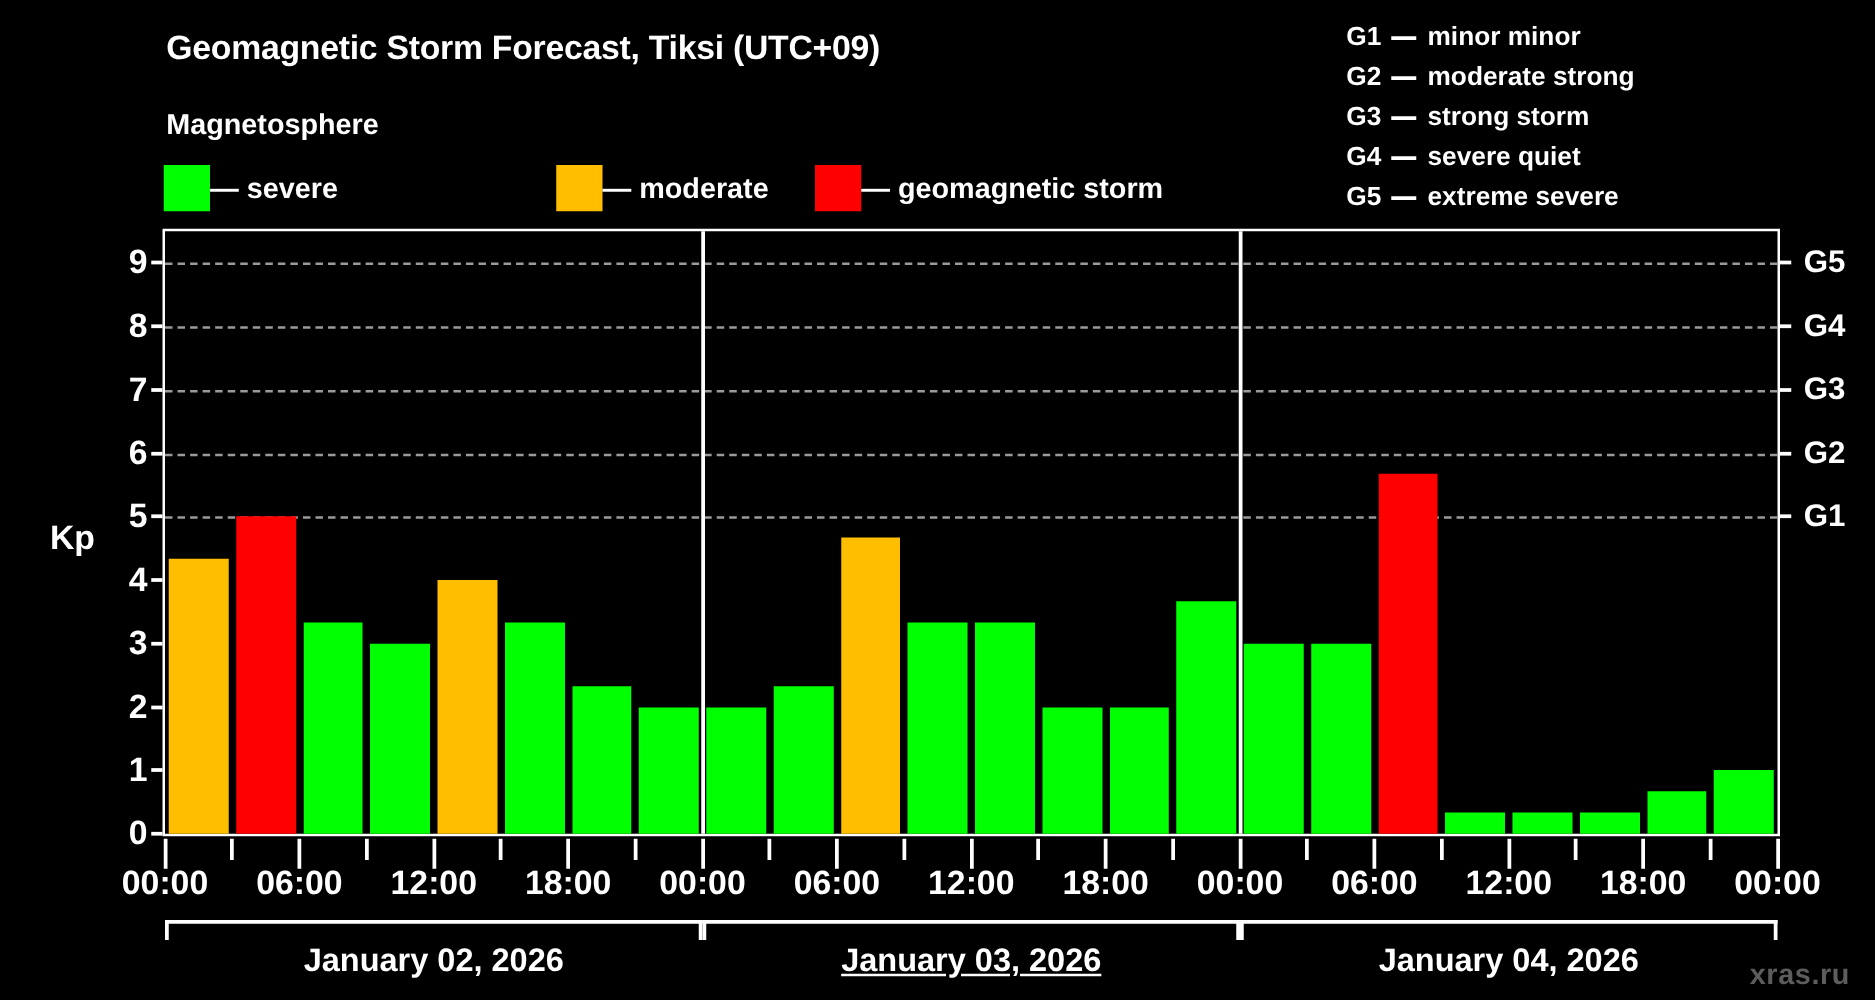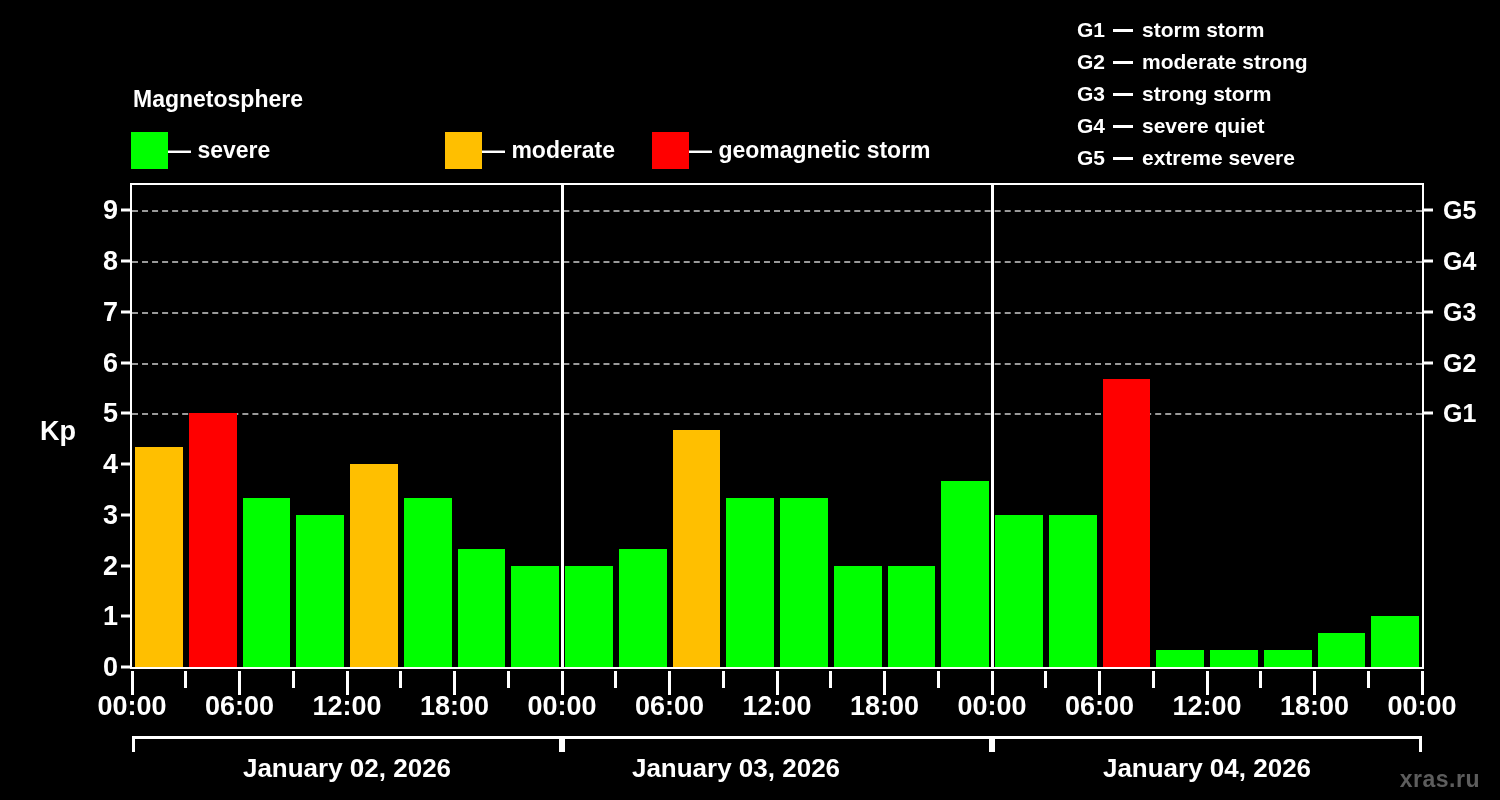--- a/index.html
+++ b/index.html
@@ -112,20 +112,21 @@
     position:absolute; right:20px; top:766px;
     font-size:23px; font-weight:bold; color:#5d5d5d;
     letter-spacing:0.5px;
   }
 </style>
 </head>
 <body>
 
 <div id="root">
 
+  <div class="title">Geomagnetic Storm Forecast, Tiksi (UTC+09)</div>
   <div class="subtitle">Magnetosphere</div>
 
   <div class="legend" id="legend">
       <div class="legend-item" style="left: 0px;">
         <span class="sw" style="background: rgb(0, 255, 0);"></span>
         <span class="legend-text">— severe</span>
       </div>
       <div class="legend-item" style="left: 314px;">
         <span class="sw" style="background: rgb(255, 191, 0);"></span>
         <span class="legend-text">— moderate</span>
@@ -133,21 +134,21 @@
       <div class="legend-item" style="left: 483px; padding-left: 38px;">
         <span class="sw" style="background: rgb(255, 0, 0);"></span>
         <span class="legend-text">— geomagnetic storm</span>
       </div>
     </div>
 
   <div class="gscale" id="gscale">
       <div class="grow">
         <span class="gcode">G1</span>
         <span class="gdash"></span>
-        <span>storm storm</span>
+        <span>minor minor</span>
       </div>
       <div class="grow">
         <span class="gcode">G2</span>
         <span class="gdash"></span>
         <span>moderate strong</span>
       </div>
       <div class="grow">
         <span class="gcode">G3</span>
         <span class="gdash"></span>
         <span>strong storm</span>
@@ -271,19 +272,19 @@
       <div class="xlabel" style="left: 992px;">00:00</div>
       <div class="xlabel" style="left: 1099.5px;">06:00</div>
       <div class="xlabel" style="left: 1207px;">12:00</div>
       <div class="xlabel" style="left: 1314.5px;">18:00</div>
       <div class="xlabel" style="left: 1422px;">00:00</div>
     </div>
   <div id="daybar">
       <div class="bracket" style="left: 132px; width: 430px;"></div>
       <div class="daylabel" style="left: 347px;">January 02, 2026</div>
       <div class="bracket" style="left: 562px; width: 430px;"></div>
-      <div class="daylabel" style="left: 736px;">January 03, 2026</div>
+      <div class="daylabel" style="left: 777px; text-decoration: underline;">January 03, 2026</div>
       <div class="bracket" style="left: 992px; width: 430px;"></div>
       <div class="daylabel" style="left: 1207px;">January 04, 2026</div>
     </div>
 
   <div class="watermark">xras.ru</div>
 </div>
 
 </body></html>

